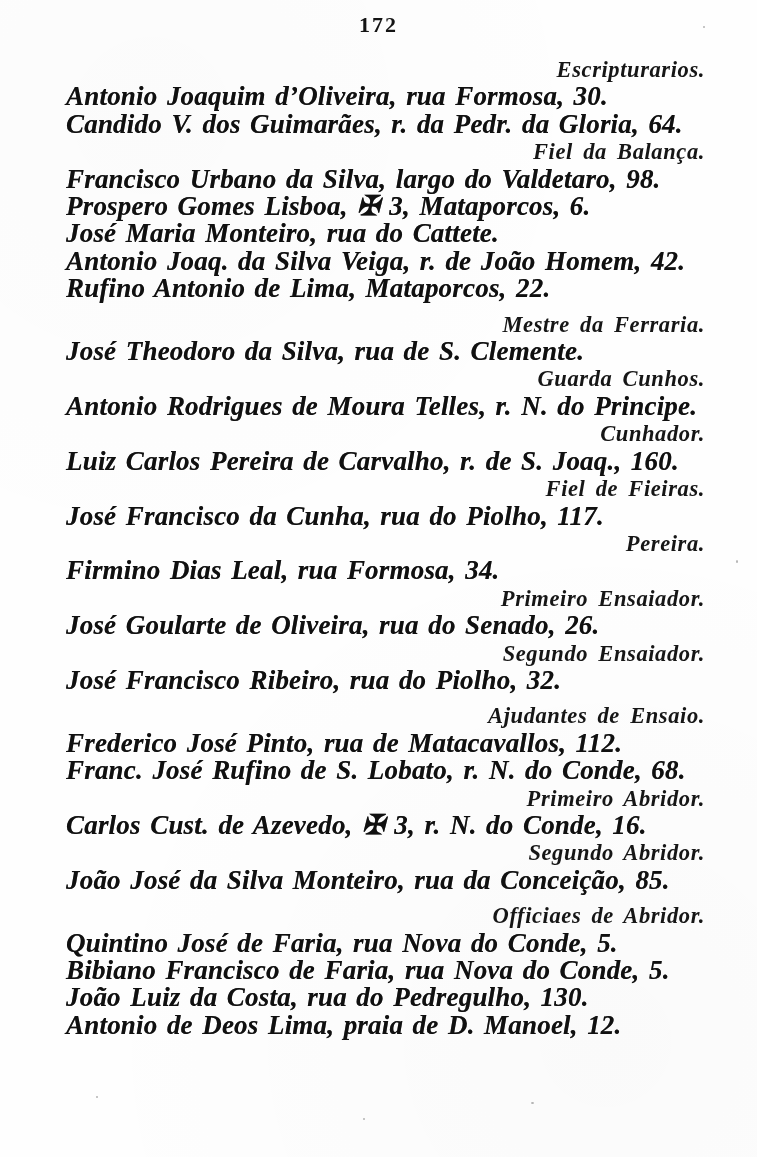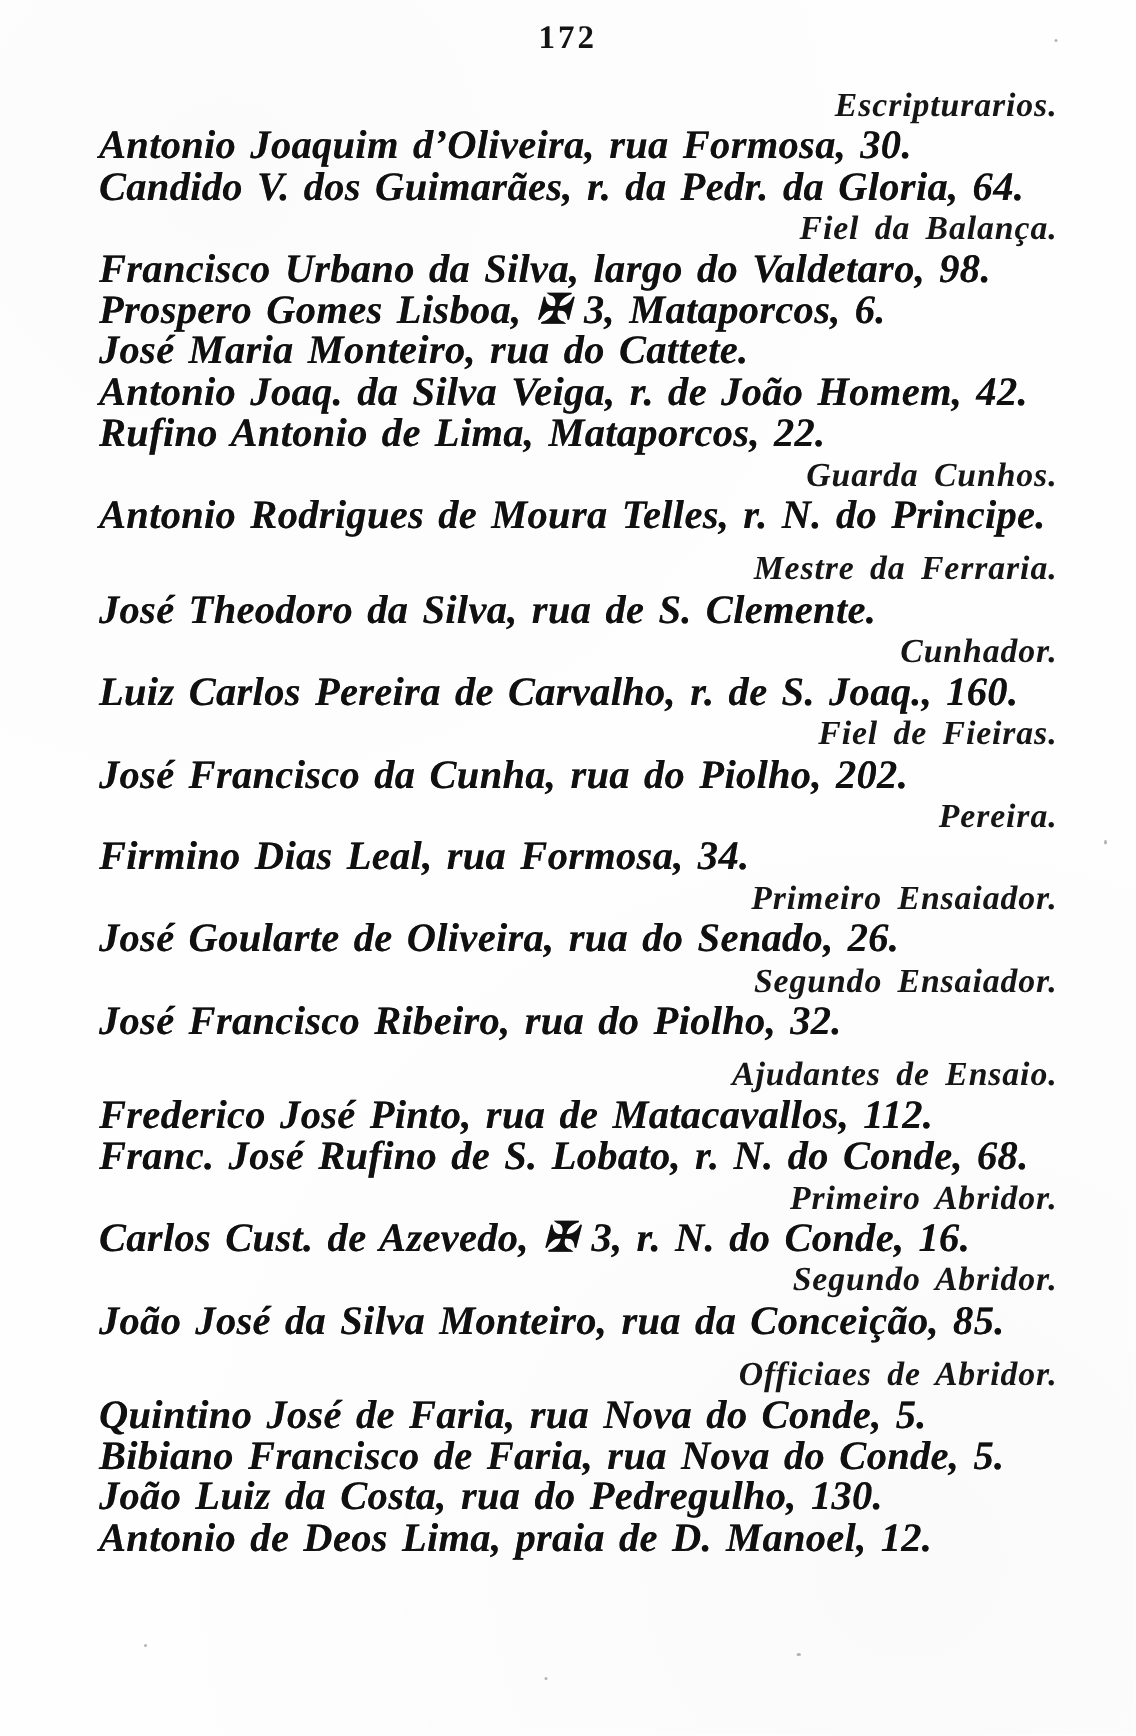--- a/index.html
+++ b/index.html
@@ -89,35 +89,35 @@
         <div class="entry">Francisco Urbano da Silva, largo do Valdetaro, 98.</div>
       </div>
       <div class="section">
         <div class="entry">Prospero Gomes Lisboa, ✠ 3, Mataporcos, 6.</div>
       </div>
       <div class="section">
         <div class="entry">José Maria Monteiro, rua do Cattete.</div>
         <div class="entry">Antonio Joaq. da Silva Veiga, r. de João Homem, 42.</div>
         <div class="entry">Rufino Antonio de Lima, Mataporcos, 22.</div>
       </div>
+      <div class="section gap">
+        <div class="heading">Mestre da Ferraria.</div>
+        <div class="entry">José Theodoro da Silva, rua de S. Clemente.</div>
+      </div>
       <div class="section">
         <div class="heading">Guarda Cunhos.</div>
         <div class="entry">Antonio Rodrigues de Moura Telles, r. N. do Principe.</div>
-      </div>
-      <div class="section gap">
-        <div class="heading">Mestre da Ferraria.</div>
-        <div class="entry">José Theodoro da Silva, rua de S. Clemente.</div>
       </div>
       <div class="section">
         <div class="heading">Cunhador.</div>
         <div class="entry">Luiz Carlos Pereira de Carvalho, r. de S. Joaq., 160.</div>
       </div>
       <div class="section">
         <div class="heading">Fiel de Fieiras.</div>
-        <div class="entry">José Francisco da Cunha, rua do Piolho, 202.</div>
+        <div class="entry">José Francisco da Cunha, rua do Piolho, 117.</div>
       </div>
       <div class="section">
         <div class="heading">Pereira.</div>
         <div class="entry">Firmino Dias Leal, rua Formosa, 34.</div>
       </div>
       <div class="section">
         <div class="heading">Primeiro Ensaiador.</div>
         <div class="entry">José Goularte de Oliveira, rua do Senado, 26.</div>
       </div>
       <div class="section">

